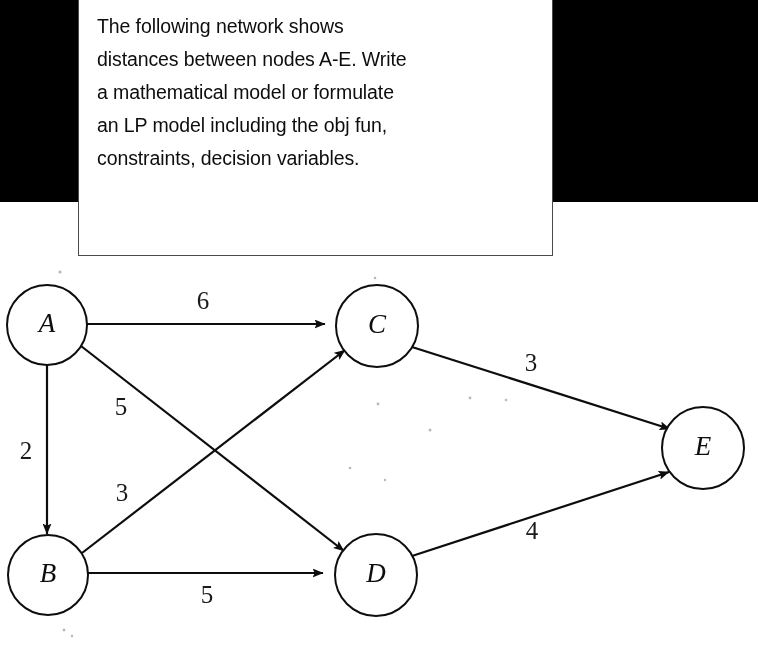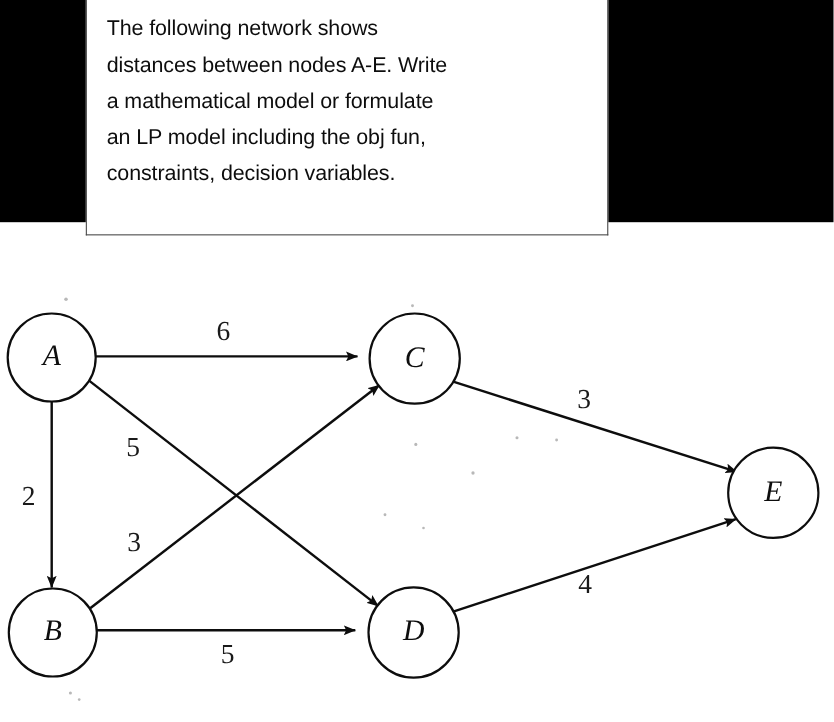--- a/index.html
+++ b/index.html
@@ -23,21 +23,21 @@
     width: 758px;
     height: 202px;
     background: #000000;
   }
   
   .callout {
     position: absolute;
     left: 78px;
     top: 0px;
     width: 475px;
-    height: 214px;
+    height: 256px;
     background: #ffffff;
     border: 1px solid #4a4a4a;
     border-top: none;
     box-sizing: border-box;
     padding: 10px 18px 0 18px;
   }
   .callout-text {
     font-family: "Liberation Sans", sans-serif;
     font-size: 19.5px;
     line-height: 33px;

